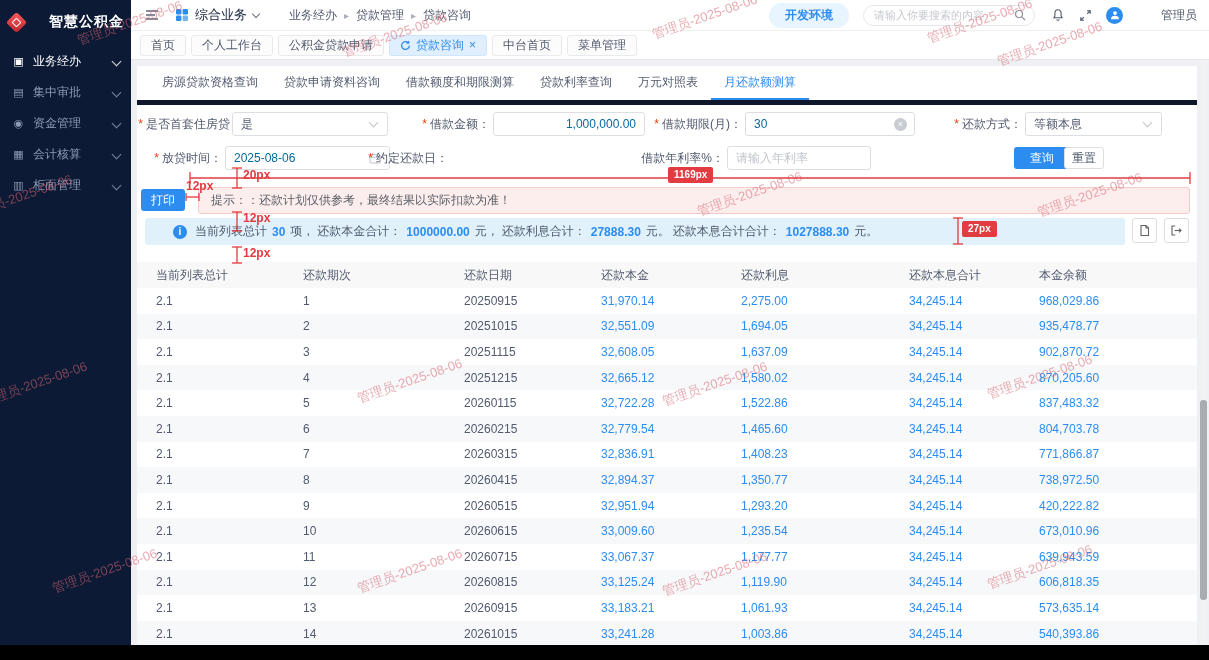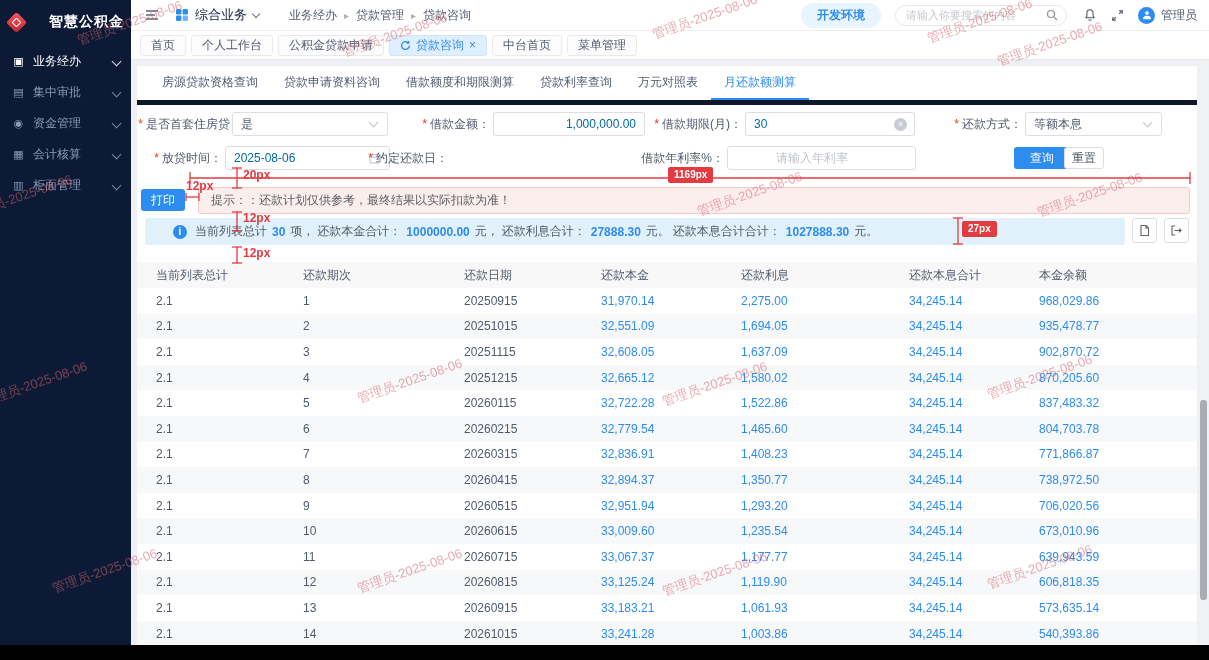--- a/index.html
+++ b/index.html
@@ -29,21 +29,21 @@
   .crumb-sep::before{content:"\25B8";color:#a9b0bc;font-size:10px;}
   .spacer{flex:1;}
   .env-badge{background:#e8f4ff;color:#2d8cf0;font-size:12px;font-weight:bold;
              padding:4px 16px;border-radius:13px;margin-right:14px;cursor:pointer;}
   .searchbox{width:172px;height:21px;border:1px solid #e5e7eb;border-radius:11px;display:flex;align-items:center;
              padding:0 8px;box-sizing:border-box;margin-right:16px;background:#fff;}
   .searchbox input{border:none;outline:none;flex:1;min-width:0;font-size:11px;color:#515a6e;background:transparent;}
   .searchbox input::placeholder{color:#c5c8ce;}
   .ic-btn{display:flex;align-items:center;margin-right:14px;cursor:pointer;}
   .avatar{width:17px;height:17px;border-radius:50%;background:#2d8cf0;display:flex;align-items:center;justify-content:center;margin-right:6px;cursor:pointer;}
-  .uname{font-size:12px;color:#515a6e;margin-right:2px;}
+  .uname{font-size:12px;color:#515a6e;margin-right:2px;margin-left:32px;}
   
   .tabbar{position:absolute;left:131px;top:31px;width:1078px;height:29px;background:#fff;border-bottom:1px solid #e8e8e8;
           display:flex;align-items:center;padding-left:9px;box-sizing:border-box;gap:5px;z-index:2;}
   .tab{height:21px;padding:0 10px;font-size:12px;color:#515a6e;background:#fcfcfd;border:1px solid #e8eaec;
        border-radius:3px;box-sizing:border-box;display:flex;align-items:center;gap:5px;cursor:pointer;white-space:nowrap;}
   .tab.active{background:#e0efff;border-color:#cfe5fb;color:#2d8cf0;}
   .tab-close{font-size:12px;line-height:1;cursor:pointer;}
   
   .content{position:absolute;left:131px;top:60px;width:1078px;height:585px;background:#eef0f4;z-index:1;}
   .card{position:absolute;left:6px;top:6px;width:1060px;height:579px;background:#fff;overflow:hidden;}
@@ -277,21 +277,21 @@
           <svg width="12" height="12" viewBox="0 0 12 12" fill="none" stroke="#c0c4cc" stroke-width="1.1">
               <rect x="1" y="2.5" width="10" height="8.5" rx="1"></rect>
               <line x1="1" y1="5.2" x2="11" y2="5.2"></line>
               <line x1="3.6" y1="1" x2="3.6" y2="3.4"></line>
               <line x1="8.4" y1="1" x2="8.4" y2="3.4"></line>
             </svg>
         </span>
       </div>
       <span class="f-label req" style="left:225px;top:80px;width:86px;">约定还款日：</span>
       <span class="f-label" style="left:480px;top:80px;width:107px;">借款年利率%：</span>
-      <div class="f-box" style="left:590px;top:80px;width:189px;padding-left:40px;">
+      <div class="f-box" style="left:590px;top:80px;width:144px;">
         <input placeholder="请输入年利率" style="">
       </div>
       <span class="btn btn-primary" style="left:877px;top:81px;width:56px;">查询</span>
       <span class="btn btn-plain" style="left:927px;top:81px;width:40px;">重置</span>
 
       <span class="btn btn-primary" style="left:4px;top:123px;width:44px;">打印</span>
       <div class="alert">
         <span>提示：</span>
         <span>：还款计划仅供参考，最终结果以实际扣款为准！</span>
       </div>
@@ -407,21 +407,21 @@
             <span class="tcell blue">34,245.14</span>
             <span class="tcell blue">738,972.50</span>
           </div>
           <div class="trow tgrid">
             <span class="tcell">2.1</span>
             <span class="tcell">9</span>
             <span class="tcell">20260515</span>
             <span class="tcell blue">32,951.94</span>
             <span class="tcell blue">1,293.20</span>
             <span class="tcell blue">34,245.14</span>
-            <span class="tcell blue">706,020.56</span>
+            <span class="tcell blue">420,222.82</span>
           </div>
           <div class="trow tgrid">
             <span class="tcell">2.1</span>
             <span class="tcell">10</span>
             <span class="tcell">20260615</span>
             <span class="tcell blue">33,009.60</span>
             <span class="tcell blue">1,235.54</span>
             <span class="tcell blue">34,245.14</span>
             <span class="tcell blue">673,010.96</span>
           </div>

